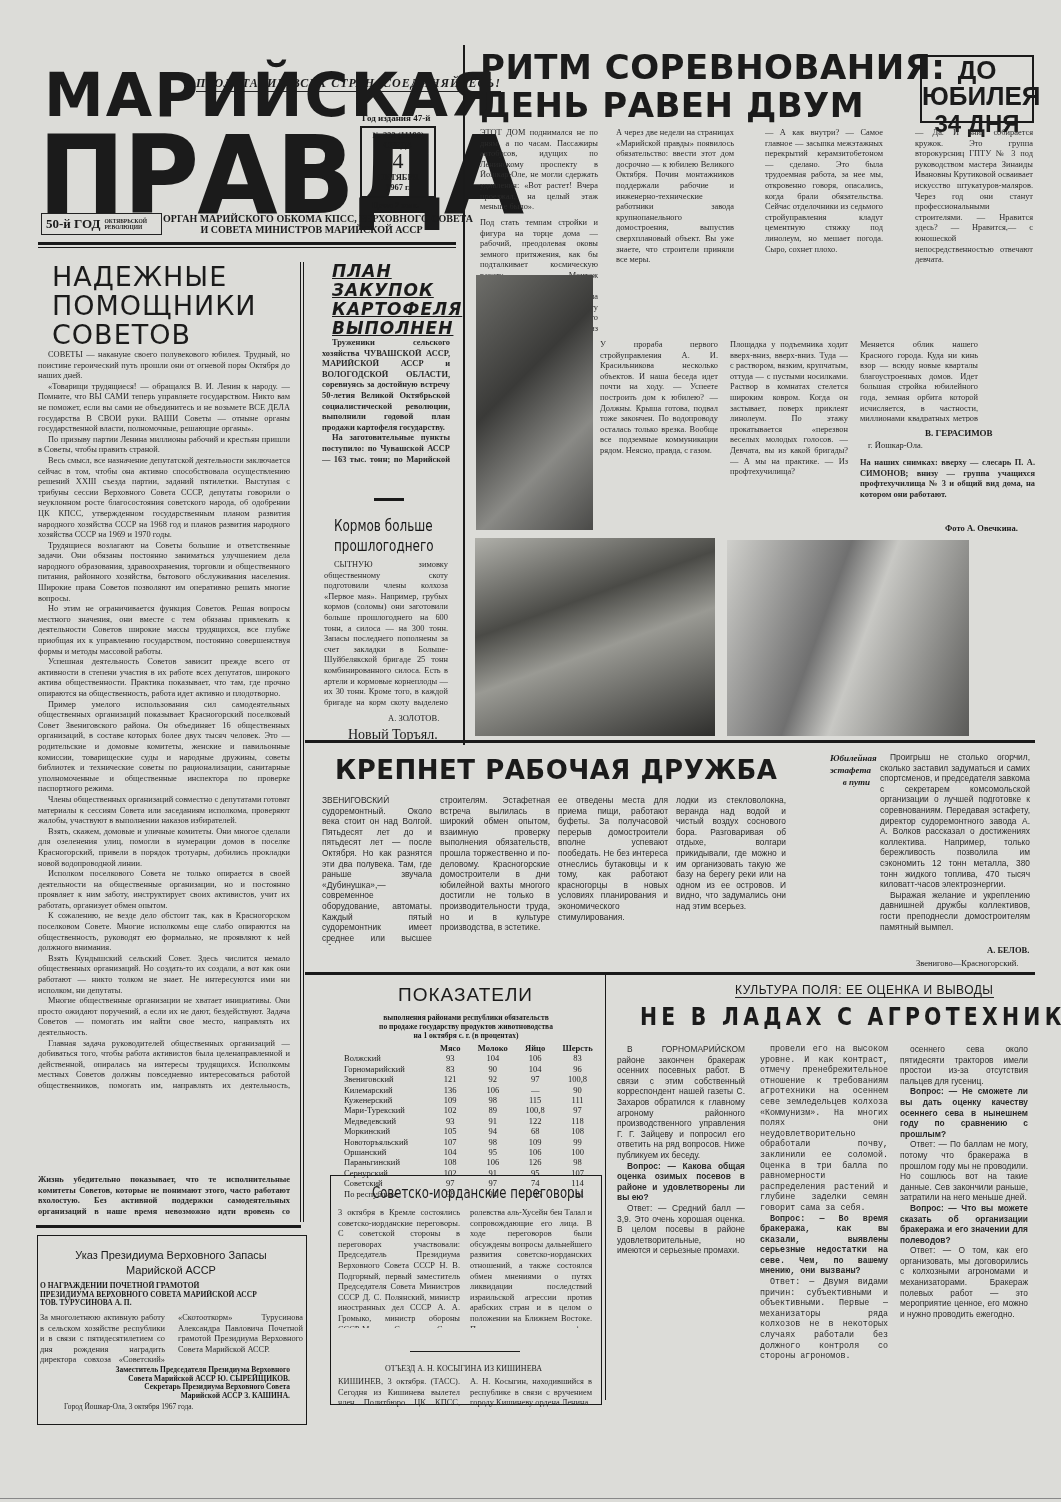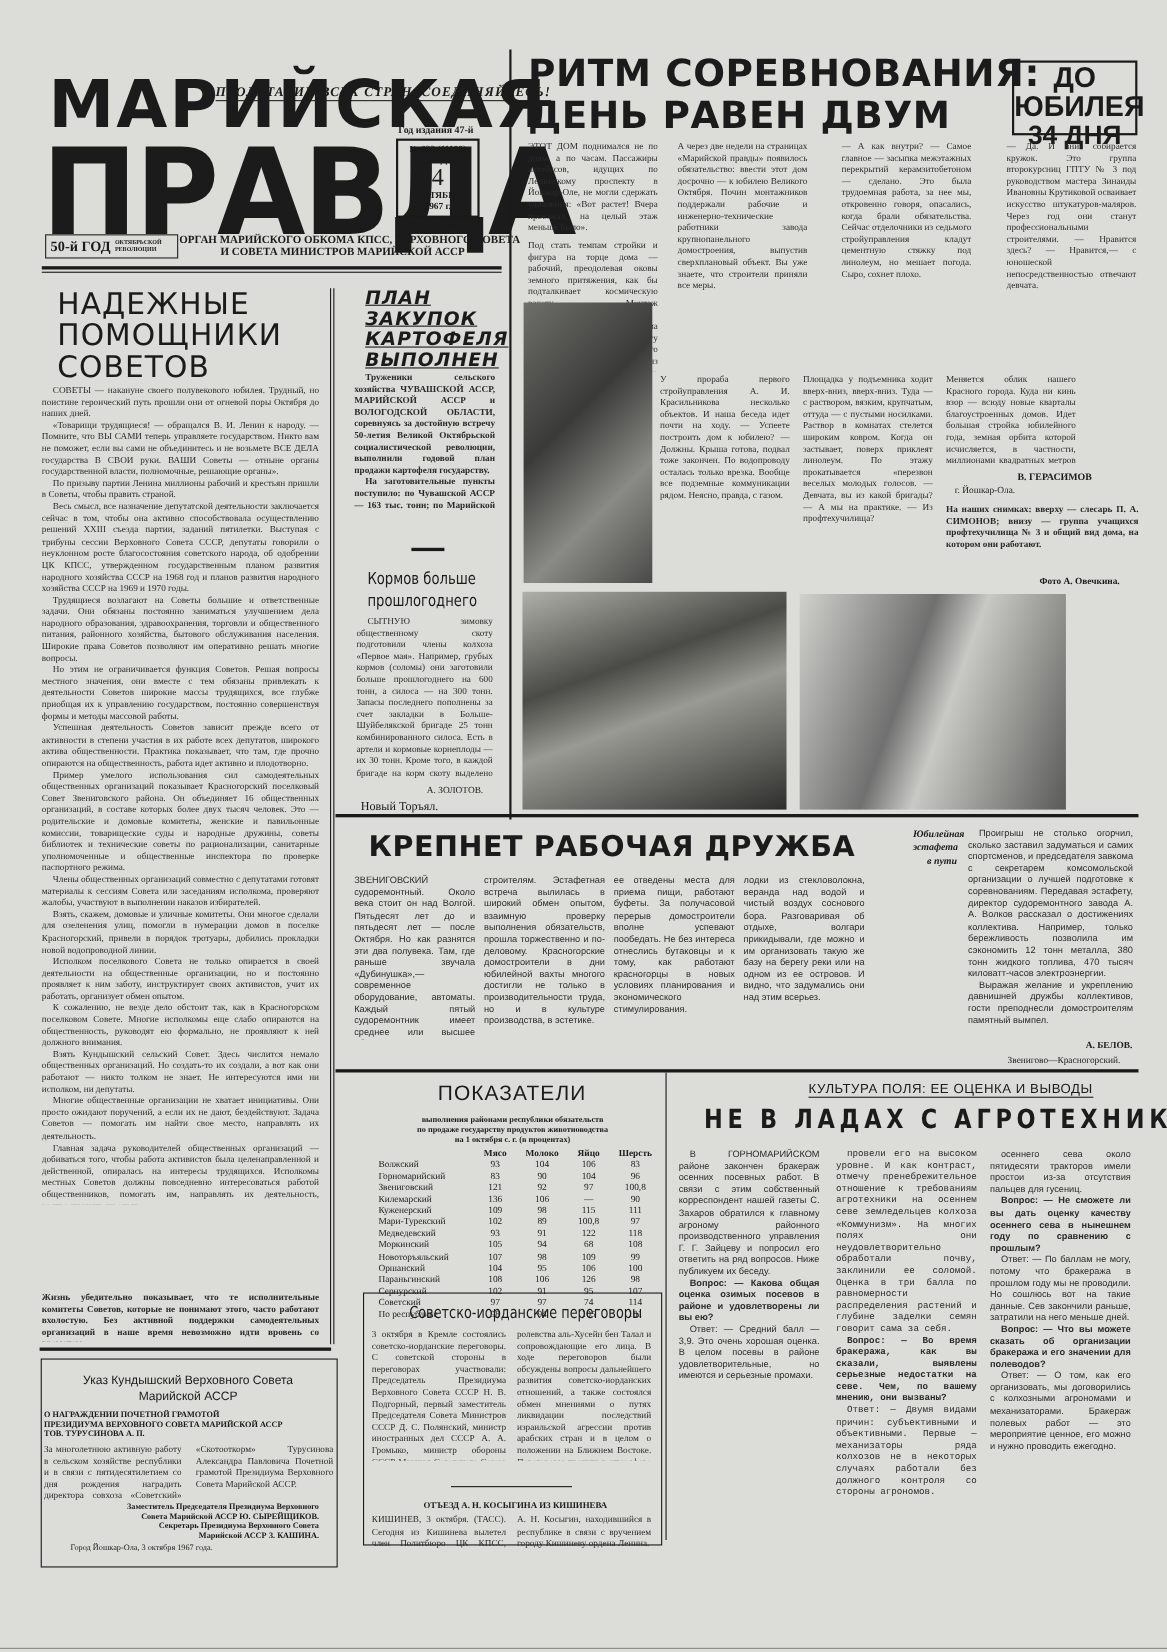--- a/index.html
+++ b/index.html
@@ -123,21 +123,21 @@
 
 <div class="abs" style="left:334px;top:516px;font-size:15px;line-height:20px;font-family:'DejaVu Sans',sans-serif;transform:scaleX(0.8);transform-origin:left;">
   <div>Кормов больше</div>
   <div>прошлогоднего</div>
 </div>
 <div class="col txt" style="left:324px;top:560px;width:124px;height:150px;">
   <p>СЫТНУЮ зимовку общественному скоту подготовили члены колхоза «Первое мая». Например, грубых кормов (соломы) они заготовили больше прошлогоднего на 600 тонн, а силоса — на 300 тонн. Запасы последнего пополнены за счет закладки в Больше-Шуйбелякской бригаде 25 тонн комбинированного силоса. Есть в артели и кормовые корнеплоды — их 30 тонн. Кроме того, в каждой бригаде на корм скоту выделено достаточное количество картофеля.</p>
 
 </div>
 <div class="abs" style="left:388px;top:713px;font-size:8.5px;font-weight:normal;">А. ЗОЛОТОВ.</div>
-<div class="abs" style="left:328px;top:727px;font-size:11px;">Новый Торъял.</div>
+<div class="abs" style="left:348px;top:727px;font-size:14px;">Новый Торъял.</div>
 
 <div class="rule-d" style="left:305px;top:740px;width:730px;"></div>
 
 <div class="abs hd-sans" style="left:335px;top:755px;font-size:26px;line-height:30px;letter-spacing:0.5px;">КРЕПНЕТ РАБОЧАЯ ДРУЖБА</div>
 <div class="abs ital" style="left:830px;top:752px;font-size:9px;line-height:12px;text-align:right;width:40px;font-weight:bold;">
   <div>Юбилейная</div>
   <div>эстафета</div>
   <div>в пути</div>
 </div>
 <div class="col txt" style="left:322px;top:795px;width:110px;height:150px;font-family:'Liberation Sans',sans-serif;">ЗВЕНИГОВСКИЙ судоремонтный. Около века стоит он над Волгой. Пятьдесят лет до и пятьдесят лет — после Октября. Но как разнятся эти два полувека. Там, где раньше звучала «Дубинушка»,— современное оборудование, автоматы. Каждый пятый судоремонтник имеет среднее или высшее образование.</div>
@@ -269,21 +269,21 @@
         <td class="num">101</td>
       </tr>
   </tbody>
 </table>
 
 <div class="boxed" style="left:330px;top:1175px;width:270px;height:228px;border-width:1.5px;"></div>
 <div class="abs" style="left:372px;top:1184px;font-size:15px;font-family:'DejaVu Sans',sans-serif;transform:scaleX(0.78);transform-origin:left;white-space:nowrap;">Советско-иорданские переговоры</div>
 <div class="col txt" style="left:338px;top:1208px;width:122px;height:120px;">3 октября в Кремле состоялись советско-иорданские переговоры. С советской стороны в переговорах участвовали: Председатель Президиума Верховного Совета СССР Н. В. Подгорный, первый заместитель Председателя Совета Министров СССР Д. С. Полянский, министр иностранных дел СССР А. А. Громыко, министр обороны СССР Маршал Советского Союза А. А. Гречко и другие официальные лица. С иорданской стороны в переговорах участвовали король Иорданского Хашимитского королевства</div>
 <div class="col txt" style="left:470px;top:1208px;width:122px;height:120px;">ролевства аль-Хусейн бен Талал и сопровождающие его лица. В ходе переговоров были обсуждены вопросы дальнейшего развития советско-иорданских отношений, а также состоялся обмен мнениями о путях ликвидации последствий израильской агрессии против арабских стран и в целом о положении на Ближнем Востоке. Переговоры прошли в атмосфере откровенности и взаимопонимания. (ТАСС).</div>
 <div class="rule-s" style="left:410px;top:1351px;width:110px;"></div>
-<div class="abs" style="left:385px;top:1364px;font-size:8px;font-weight:bold;text-align:right;">ОТЪЕЗД А. Н. КОСЫГИНА ИЗ КИШИНЕВА</div>
+<div class="abs" style="left:385px;top:1364px;font-size:8px;font-weight:normal;text-align:right;">ОТЪЕЗД А. Н. КОСЫГИНА ИЗ КИШИНЕВА</div>
 <div class="col txt" style="left:338px;top:1377px;width:122px;height:32px;">КИШИНЕВ, 3 октября. (ТАСС). Сегодня из Кишинева вылетел член Политбюро ЦК КПСС, Председатель Совета Министров СССР</div>
 <div class="col txt" style="left:470px;top:1377px;width:122px;height:32px;">А. Н. Косыгин, находившийся в республике в связи с вручением городу Кишиневу ордена Ленина.</div>
 
 <div class="vrule" style="left:605px;top:975px;height:425px;border-left:1px solid #1a1a1a;"></div>
 <div class="abs" style="left:735px;top:983px;font-family:'Liberation Sans',sans-serif;font-size:12px;letter-spacing:0.5px;border-bottom:1px solid #222;">КУЛЬТУРА ПОЛЯ: ЕЕ ОЦЕНКА И ВЫВОДЫ</div>
 <div class="abs hd-sans" style="left:640px;top:1003px;font-size:24px;letter-spacing:5px;transform:scaleX(0.85);transform-origin:left;white-space:nowrap;">НЕ В ЛАДАХ С АГРОТЕХНИКОЙ</div>
 <div class="col txt" style="left:617px;top:1044px;width:128px;height:350px;font-family:'Liberation Sans',sans-serif;">
   <p>В ГОРНОМАРИЙСКОМ районе закончен бракераж осенних посевных работ. В связи с этим собственный корреспондент нашей газеты С. Захаров обратился к главному агроному районного производственного управления Г. Г. Зайцеву и попросил его ответить на ряд вопросов. Ниже публикуем их беседу.</p>
   <p style="font-weight:bold;">Вопрос: — Какова общая оценка озимых посевов в районе и удовлетворены ли вы ею?</p>
   <p>Ответ: — Средний балл — 3,9. Это очень хорошая оценка. В целом посевы в районе удовлетворительные, но имеются и серьезные промахи.</p>
@@ -296,21 +296,21 @@
 <div class="col txt" style="left:900px;top:1044px;width:128px;height:350px;font-family:'Liberation Sans',sans-serif;">
   <p>осеннего сева около пятидесяти тракторов имели простои из-за отсутствия пальцев для гусениц.</p>
   <p style="font-weight:bold;">Вопрос: — Не сможете ли вы дать оценку качеству осеннего сева в нынешнем году по сравнению с прошлым?</p>
   <p>Ответ: — По баллам не могу, потому что бракеража в прошлом году мы не проводили. Но сошлюсь вот на такие данные. Сев закончили раньше, затратили на него меньше дней.</p>
   <p style="font-weight:bold;">Вопрос: — Что вы можете сказать об организации бракеража и его значении для полеводов?</p>
   <p>Ответ: — О том, как его организовать, мы договорились с колхозными агрономами и механизаторами. Бракераж полевых работ — это мероприятие ценное, его можно и нужно проводить ежегодно.</p>
 </div>
 
 <div class="boxed" style="left:37px;top:1235px;width:268px;height:188px;border-width:1.5px;"></div>
 <div class="abs" style="left:40px;top:1248px;width:262px;text-align:center;font-family:'Liberation Sans',sans-serif;font-size:11px;line-height:15px;">
-  <div>Указ Кундышский Верховного Совета</div>
+  <div>Указ Президиума Верховного Запасы</div>
   <div>Марийской АССР</div>
 </div>
 <div class="abs" style="left:40px;top:1282px;width:262px;text-align:left;font-size:7.5px;line-height:8.5px;font-weight:bold;">
   <div>О НАГРАЖДЕНИИ ПОЧЕТНОЙ ГРАМОТОЙ</div>
   <div>ПРЕЗИДИУМА ВЕРХОВНОГО СОВЕТА МАРИЙСКОЙ АССР</div>
   <div>ТОВ. ТУРУСИНОВА А. П.</div>
 </div>
 <div class="col txt" style="left:40px;top:1313px;width:125px;height:52px;">За многолетнюю активную работу в сельском хозяйстве республики и в связи с пятидесятилетием со дня рождения наградить директора совхоза «Советский» Марийского треста</div>
 <div class="col txt" style="left:178px;top:1313px;width:125px;height:52px;">«Скотооткорм» Турусинова Александра Павловича Почетной грамотой Президиума Верховного Совета Марийской АССР.</div>
 <div class="abs" style="left:80px;top:1366px;width:210px;text-align:right;font-size:7.5px;line-height:8.5px;font-weight:bold;">

